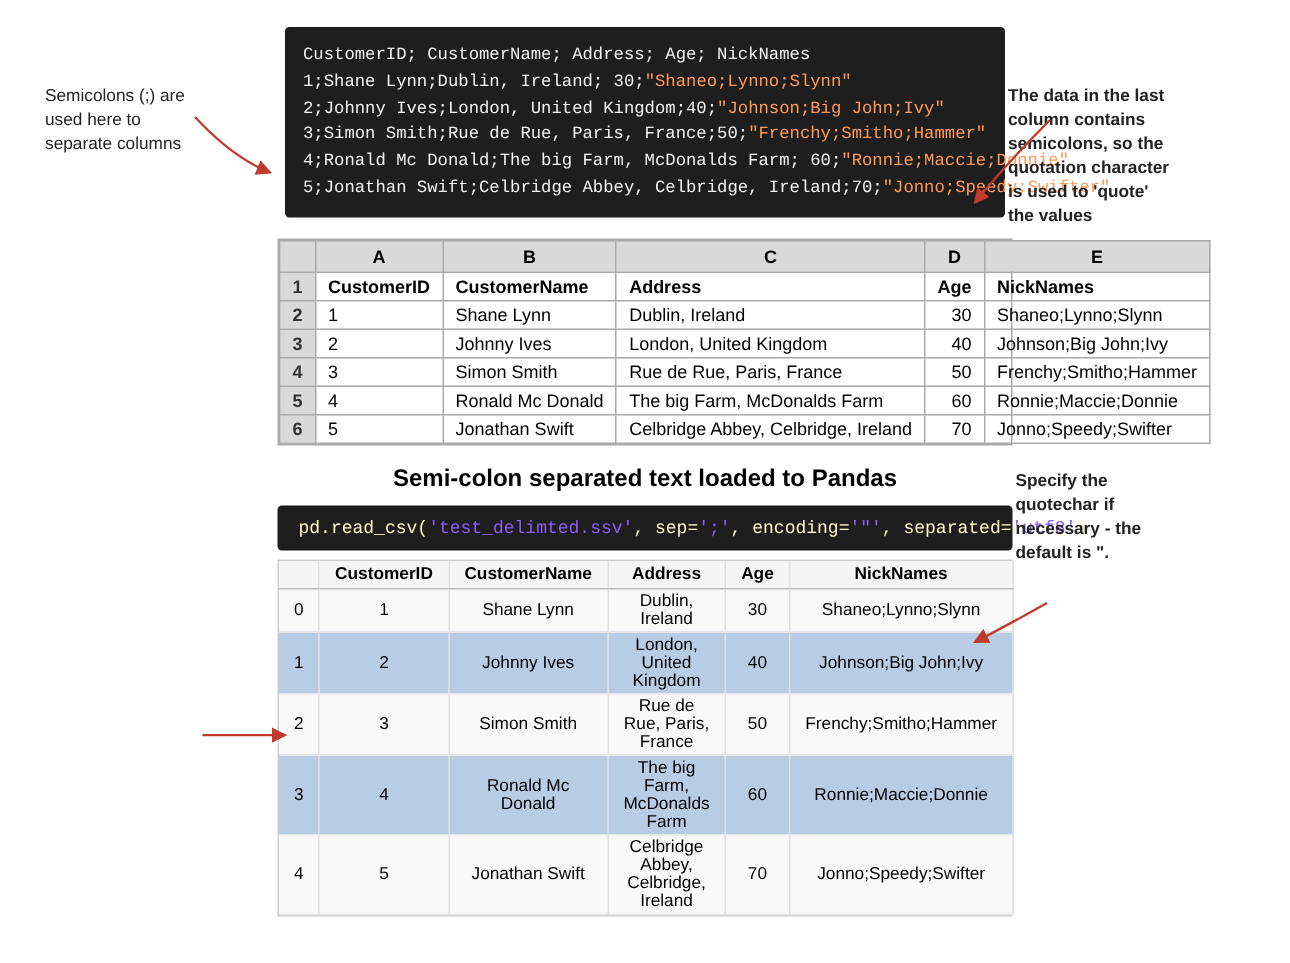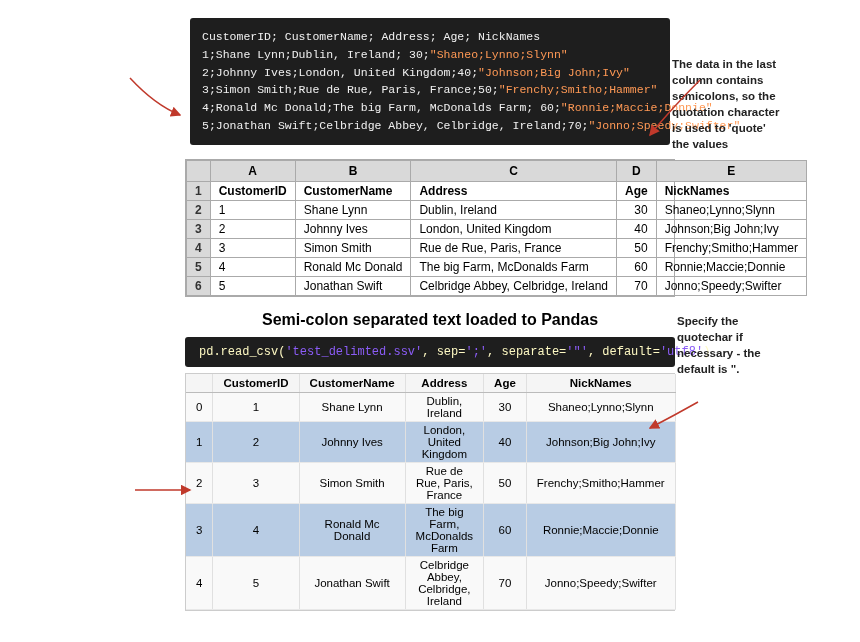--- a/index.html
+++ b/index.html
@@ -168,20 +168,21 @@
 <div class="page">
 
   <div class="section1 section1-inner">
     <pre class="code-block"><span>CustomerID; CustomerName; Address; Age; NickNames</span>
 <span>1;Shane Lynn;Dublin, Ireland; 30;<span class="code-highlight">"Shaneo;Lynno;Slynn"</span></span>
 <span>2;Johnny Ives;London, United Kingdom;40;<span class="code-highlight">"Johnson;Big John;Ivy"</span></span>
 <span>3;Simon Smith;Rue de Rue, Paris, France;50;<span class="code-highlight">"Frenchy;Smitho;Hammer"</span></span>
 <span>4;Ronald Mc Donald;The big Farm, McDonalds Farm; 60;<span class="code-highlight">"Ronnie;Maccie;Donnie"</span></span>
 <span>5;Jonathan Swift;Celbridge Abbey, Celbridge, Ireland;70;<span class="code-highlight">"Jonno;Speedy;Swifter"</span></span></pre>
 
+    <div class="annotation" style="left:10px; top:38px; width:120px;">Semicolons (;) are<br>used here to<br>separate columns</div>
 
     <div class="annotation annotation-right" style="right:8px; top:38px; width:160px;">The data in the last<br>column contains<br>semicolons, so the<br>quotation character<br>is used to 'quote'<br>the values</div>
   </div>
 
   <div class="section2 section2-inner">
     <div class="excel-table-wrapper">
       <table class="excel-table">
         <thead>
           <tr>
             <th class="row-num"></th>
@@ -241,21 +242,21 @@
               <td style="text-align: right;">70</td>
               <td>Jonno;Speedy;Swifter</td>
             </tr>
           </tbody>
       </table>
     </div>
   </div>
 
   <div class="section3 section3-inner">
     <div class="section-title">Semi-colon separated text loaded to Pandas</div>
-    <pre class="pandas-code"><span class="green">pd.read_csv(</span><span class="orange">'test_delimted.ssv'</span><span class="green">, sep=</span><span class="orange">';'</span><span class="green">, separate=</span><span class="orange">'"'</span><span class="green">, default=</span><span class="orange">'utf8'</span><span class="green">)</span></pre>
+    <pre class="pandas-code"><span class="green">pd.read_csv(</span><span class="orange">'test_delimted.ssv'</span><span class="green">, sep=</span><span class="orange">';'</span><span class="green">, encoding=</span><span class="orange">'"'</span><span class="green">, separated=</span><span class="orange">'utf8'</span><span class="green">)</span></pre>
 
     <div class="annotation annotation-right" style="right:8px; top:2px; width:155px;">Specify the<br>quotechar if<br>necessary - the<br>default is ".</div>
 
 
     <div class="pandas-table-wrapper">
       <table class="pandas-table">
         <thead>
           <tr>
             <th></th>
             <th>CustomerID</th>

